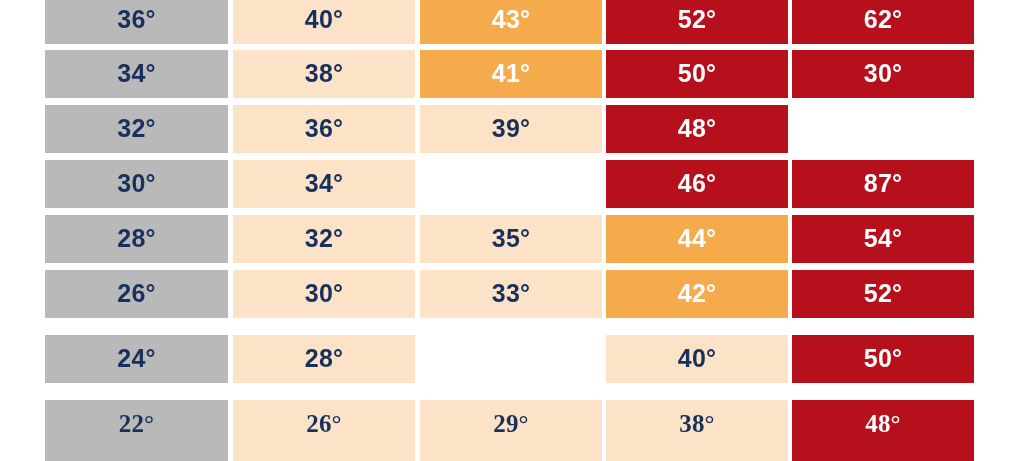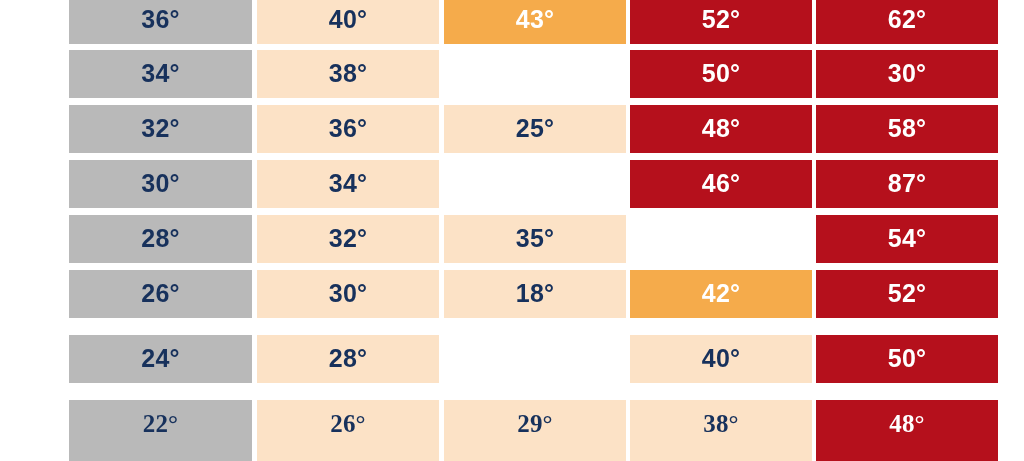--- a/index.html
+++ b/index.html
@@ -14,21 +14,20 @@
     font-family: "Liberation Sans", sans-serif;
   }
 
   #heatmap-table {
     position: absolute;
     left: 0;
     top: 0;
     width: 932px;
     height: 461px;
     background: #ffffff;
-    margin-left: 24px;
   }
 
   .hm-row {
     position: absolute;
     left: 0;
     width: 1024px;
     height: 48px;
     display: block;
   }
 
@@ -87,43 +86,43 @@
         <span class="val">62°</span>
       </div>
     </div>
     <div class="hm-row" style="top: 50px;">
       <div class="hm-cell col-0 sw-grey">
         <span class="val">34°</span>
       </div>
       <div class="hm-cell col-1 sw-cream">
         <span class="val">38°</span>
       </div>
+      <div class="hm-cell col-2 sw-orange">
+        <span class="val">41°</span>
+      </div>
       <div class="hm-cell col-3 sw-red">
         <span class="val">50°</span>
       </div>
       <div class="hm-cell col-4 sw-red">
         <span class="val">30°</span>
       </div>
     </div>
     <div class="hm-row" style="top: 105px;">
       <div class="hm-cell col-0 sw-grey">
         <span class="val">32°</span>
       </div>
       <div class="hm-cell col-1 sw-cream">
         <span class="val">36°</span>
       </div>
       <div class="hm-cell col-2 sw-cream">
-        <span class="val">25°</span>
+        <span class="val">39°</span>
       </div>
       <div class="hm-cell col-3 sw-red">
         <span class="val">48°</span>
       </div>
-      <div class="hm-cell col-4 sw-red">
-        <span class="val">58°</span>
-      </div>
     </div>
     <div class="hm-row" style="top: 160px;">
       <div class="hm-cell col-0 sw-grey">
         <span class="val">30°</span>
       </div>
       <div class="hm-cell col-1 sw-cream">
         <span class="val">34°</span>
       </div>
       <div class="hm-cell col-3 sw-red">
         <span class="val">46°</span>
@@ -135,33 +134,36 @@
     <div class="hm-row" style="top: 215px;">
       <div class="hm-cell col-0 sw-grey">
         <span class="val">28°</span>
       </div>
       <div class="hm-cell col-1 sw-cream">
         <span class="val">32°</span>
       </div>
       <div class="hm-cell col-2 sw-cream">
         <span class="val">35°</span>
       </div>
+      <div class="hm-cell col-3 sw-orange">
+        <span class="val">44°</span>
+      </div>
       <div class="hm-cell col-4 sw-red">
         <span class="val">54°</span>
       </div>
     </div>
     <div class="hm-row" style="top: 270px;">
       <div class="hm-cell col-0 sw-grey">
         <span class="val">26°</span>
       </div>
       <div class="hm-cell col-1 sw-cream">
         <span class="val">30°</span>
       </div>
       <div class="hm-cell col-2 sw-cream">
-        <span class="val">18°</span>
+        <span class="val">33°</span>
       </div>
       <div class="hm-cell col-3 sw-orange">
         <span class="val">42°</span>
       </div>
       <div class="hm-cell col-4 sw-red">
         <span class="val">52°</span>
       </div>
     </div>
     <div class="hm-row" style="top: 335px; padding-left: 42px;">
       <div class="hm-cell col-0 sw-grey">

